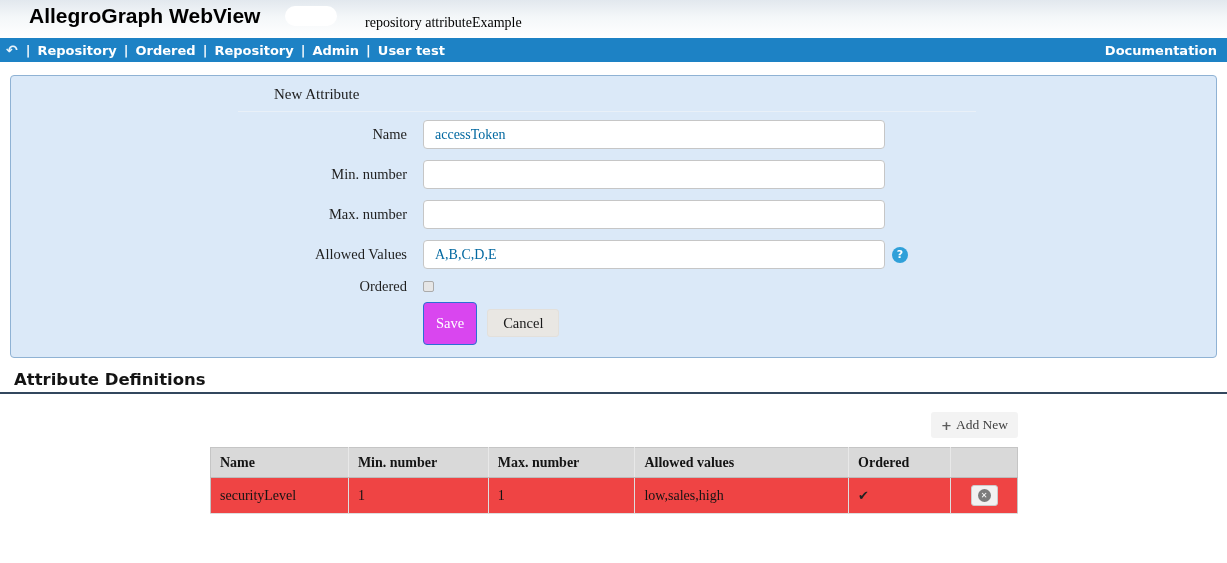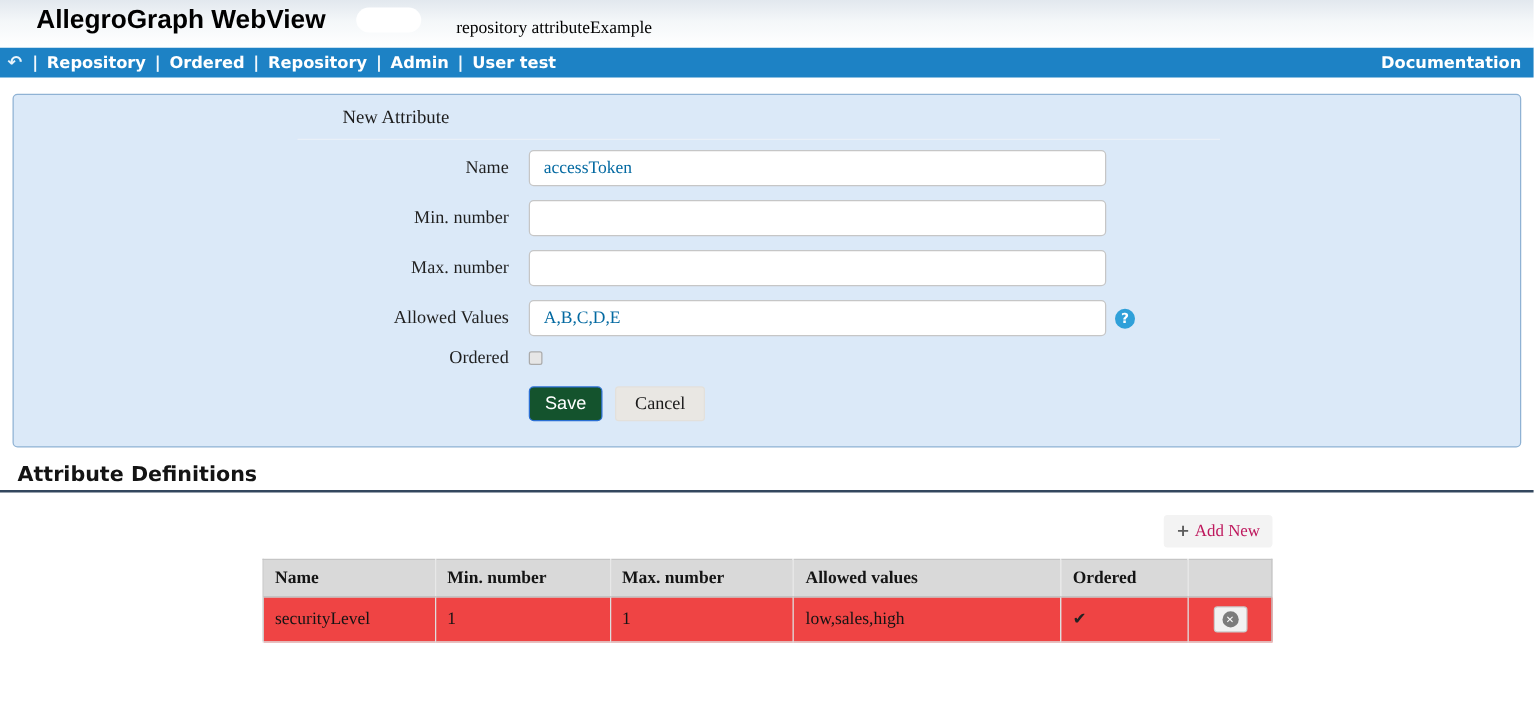--- a/index.html
+++ b/index.html
@@ -73,23 +73,23 @@
     font-family:"DejaVu Sans", sans-serif;
   }
   .orow { display:flex; align-items:center; height:13px; margin-bottom:16px; }
   .ordered-box {
     appearance:none; -webkit-appearance:none; margin:0;
     width:11px; height:11px; background:#e6e6e6;
     border:1px solid #ababab; border-radius:2px; cursor:pointer;
   }
   .brow { display:flex; align-items:center; height:28px; }
   .btn-save {
-    height:28px; padding:0 12px; background:#14532d; color:#fff;
+    height:43px; padding:0 12px; background:#d946ef; color:#fff;
     border:1px solid #2b6fd4; border-radius:4px; cursor:pointer;
-    font-family:Liberation Sans, sans-serif; font-size:14.5px;
+    font-family:Liberation Serif, serif; font-size:14.5px;
   }
   .btn-cancel {
     height:28px; margin-left:10px; padding:0 15px; background:#e9e7e3;
     color:#1a1a1a; border:1px solid #e3e0db; border-radius:3px; cursor:pointer;
     font-family:"Liberation Serif", serif; font-size:14.5px;
   }
 
   
   .sec-title {
     margin:12px 0 0 0; padding:0 0 3px 14px;
@@ -97,21 +97,21 @@
     font-size:16.5px; color:#141414;
     border-bottom:2px solid #33475e;
   }
   .addnew-wrap { display:flex; justify-content:flex-end; margin:18px 209px 0 0; }
   .btn-addnew {
     width:87px; height:26px; background:#f3f3f3; border:none; border-radius:3px;
     font-family:"Liberation Serif", serif; font-size:13.5px; cursor:default;
     display:flex; align-items:center; justify-content:center; gap:4px;
   }
   .addnew-plus { color:#5d5d5d; font-weight:bold; font-family:"DejaVu Sans", sans-serif; font-size:13px; }
-  .addnew-label { color:#be185d; }
+  .addnew-label { color:#404040; }
 
   
   .defs-table {
     margin:9px 0 0 210px; width:808px; border-collapse:collapse;
     font-family:"Liberation Serif", serif; font-size:14px; color:#141414;
     border:1px solid #c5c5c5;
   }
   .defs-table th {
     height:30px; padding:0 9px; text-align:left; font-weight:bold;
     background:#d9d9d9; border-right:1px solid #e8e8e8; border-bottom:1px solid #bcbcbc;

